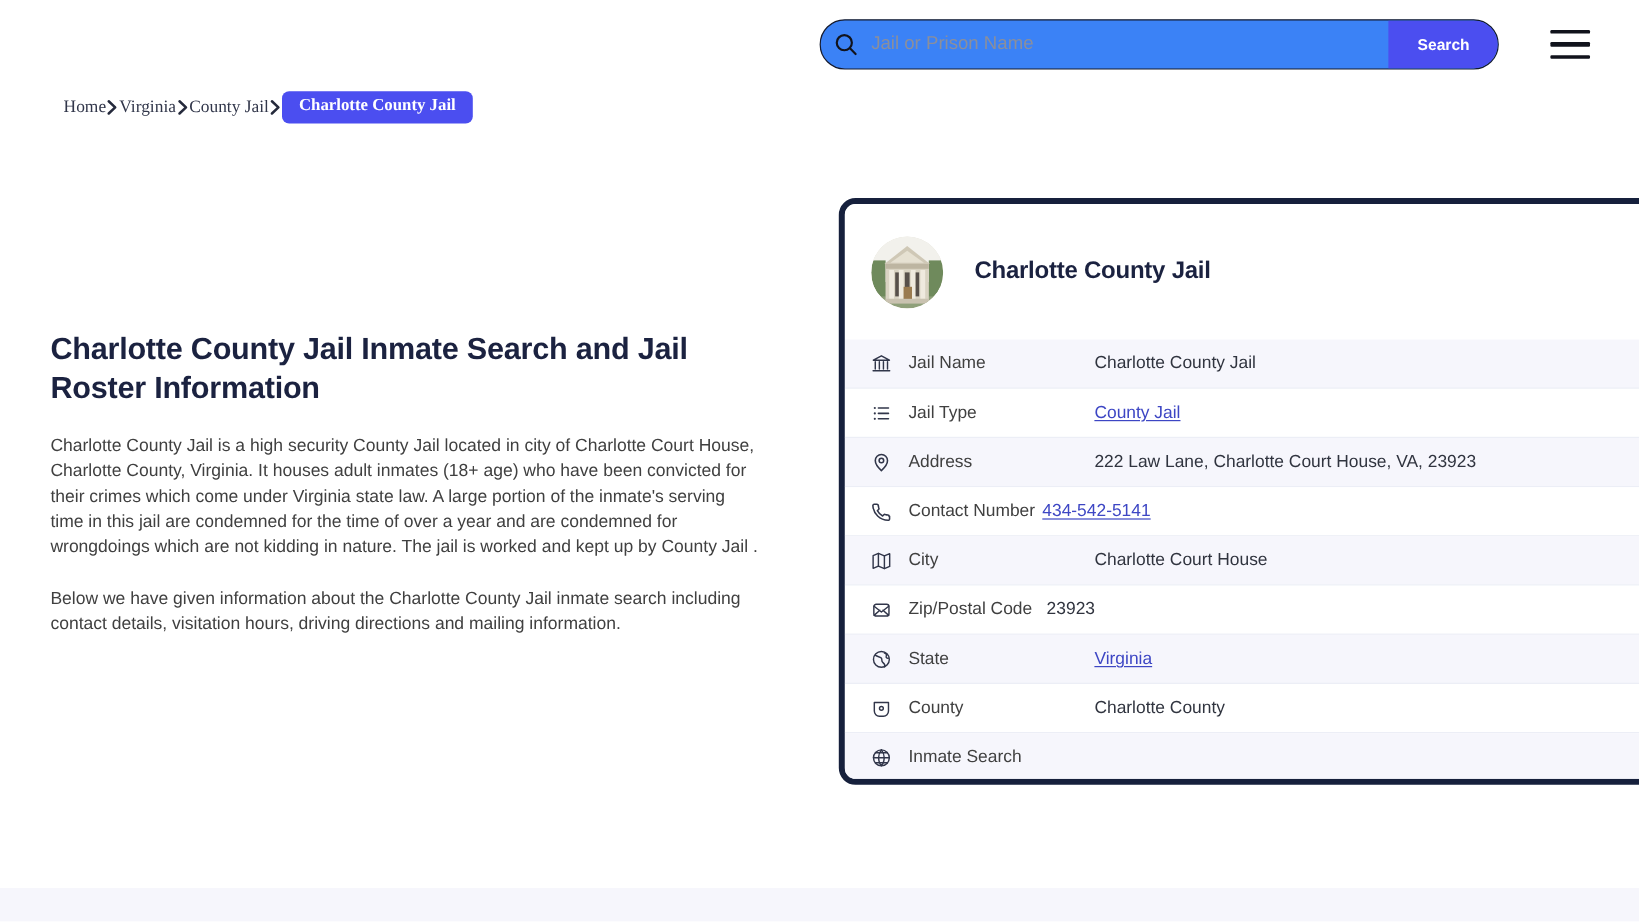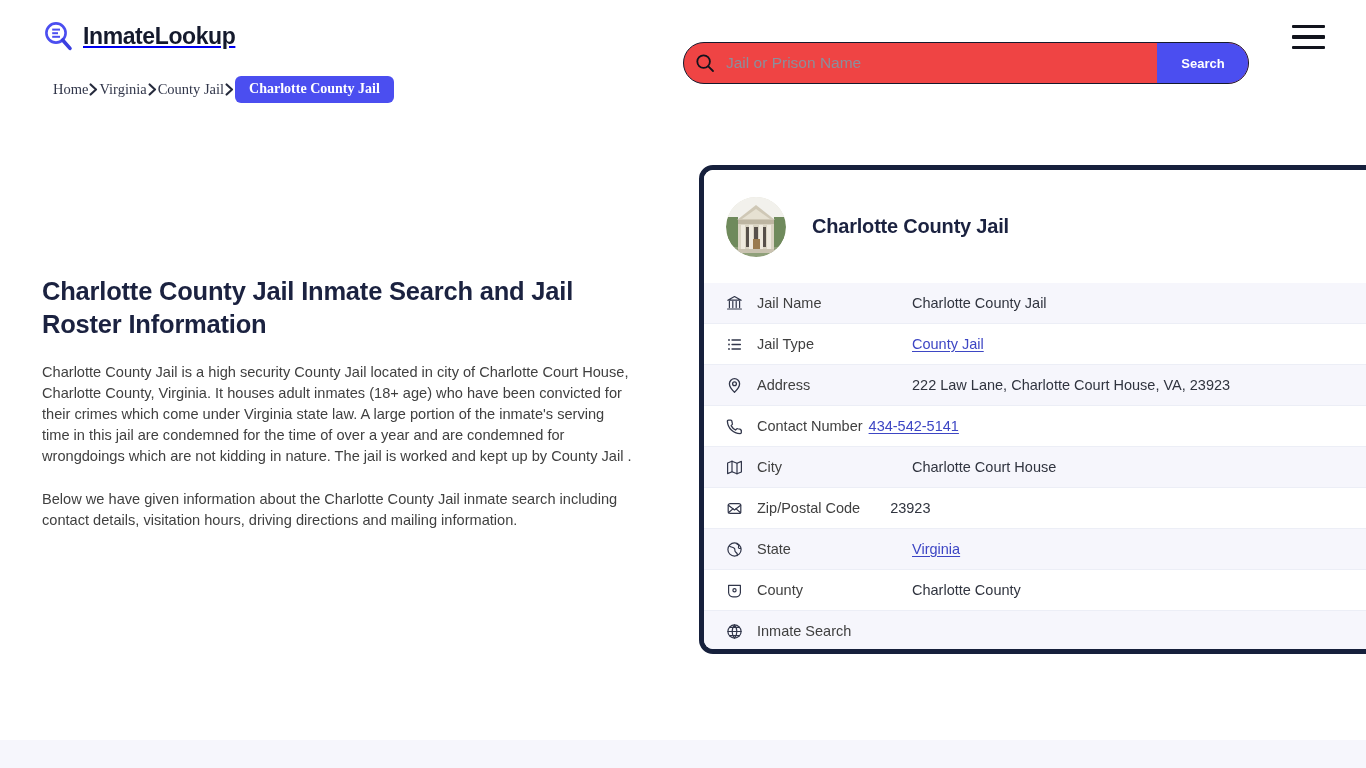--- a/index.html
+++ b/index.html
@@ -24,24 +24,23 @@
   .logo-text {
     font-size:23px; font-weight:700; color:#151a2d;
     letter-spacing:-0.4px; line-height:1;
   }
 
   .searchbar {
     position:absolute; left:683px; top:16px;
     width:566px; height:42px;
     border:1.6px solid #151a2d;
     border-radius:21px;
-    background:#ef4444;
+    background:#3b82f6;
     display:flex; align-items:center;
     overflow:hidden;
-    margin-top:26px;
   }
   .search-icon-box {
     width:42px; height:100%;
     display:flex; align-items:center; justify-content:center;
     flex:0 0 42px;
   }
   .search-input {
     flex:1 1 auto; height:100%;
     border:none; outline:none; background:transparent;
     font-family:"Liberation Sans", sans-serif;
@@ -153,32 +152,20 @@
     position:absolute; left:0; top:740px;
     width:1366px; height:28px;
     background:#f6f6fc;
   }
 </style>
 </head>
 <body>
 
 <div class="header">
 
-  <a class="logo-wrap" href="#">
-    <span>
-      <svg class="logo-icon" viewBox="0 0 32 32" fill="none">
-        <circle cx="14" cy="13" r="9.6" stroke="#4b4ef0" stroke-width="2.6"></circle>
-        <line x1="10.2" y1="9.6" x2="18" y2="9.6" stroke="#4b4ef0" stroke-width="2"></line>
-        <line x1="10.2" y1="13.2" x2="16" y2="13.2" stroke="#4b4ef0" stroke-width="2"></line>
-        <line x1="10.2" y1="16.8" x2="18" y2="16.8" stroke="#4b4ef0" stroke-width="2"></line>
-        <line x1="20.6" y1="20" x2="28" y2="28.4" stroke="#3b3fe0" stroke-width="3.6" stroke-linecap="round"></line>
-      </svg>
-    </span>
-    <span class="logo-text">InmateLookup</span>
-  </a>
 
   <div class="searchbar">
     <span class="search-icon-box">
       <svg width="20" height="20" viewBox="0 0 20 20" fill="none">
         <circle cx="8.6" cy="8.6" r="6.3" stroke="#11131c" stroke-width="1.8"></circle>
         <line x1="13.3" y1="13.3" x2="18" y2="18" stroke="#11131c" stroke-width="1.8" stroke-linecap="round"></line>
       </svg>
     </span>
     <input class="search-input" type="text" value="" placeholder="Jail or Prison Name" style="">
     <button class="search-btn">Search</button>
@@ -313,21 +300,21 @@
     </div>
 
     <div class="row">
       <span class="row-icon">
         <svg width="17" height="17" viewBox="0 0 17 17" fill="none" stroke="#31364a" stroke-width="1.2" stroke-linecap="round" stroke-linejoin="round">
           <path d="M2.2 5.6 A2 2 0 0 1 4.2 3.6 h8.6 a2 2 0 0 1 2 2 v5.8 a2 2 0 0 1 -2 2 H4.2 a2 2 0 0 1 -2 -2 z"></path>
           <path d="M2.4 12.8 L7.2 8.6 M14.6 12.8 L9.8 8.6 M2.4 5.2 L8.5 10 L14.6 5.2"></path>
         </svg>
       </span>
       <span class="row-label">Zip/Postal Code</span>
-      <span class="row-value" style="margin-left:24px">23923</span>
+      <span class="row-value" style="margin-left:6px">23923</span>
     </div>
 
     <div class="row">
       <span class="row-icon">
         <svg width="17" height="17" viewBox="0 0 17 17" fill="none" stroke="#31364a" stroke-width="1.2" stroke-linecap="round" stroke-linejoin="round">
           <circle cx="8.5" cy="8.5" r="6.6"></circle>
           <path d="M3.4 5 C5.6 6.6 7 6 8.4 7.4 C9.4 8.4 8.2 10 9.6 11 C11 12 11.6 13.6 11.2 14.6"></path>
           <path d="M14.6 7.4 C13 7.8 12 7 12.6 5.4 C13 4.3 12.2 3.4 11 3.2"></path>
         </svg>
       </span>

